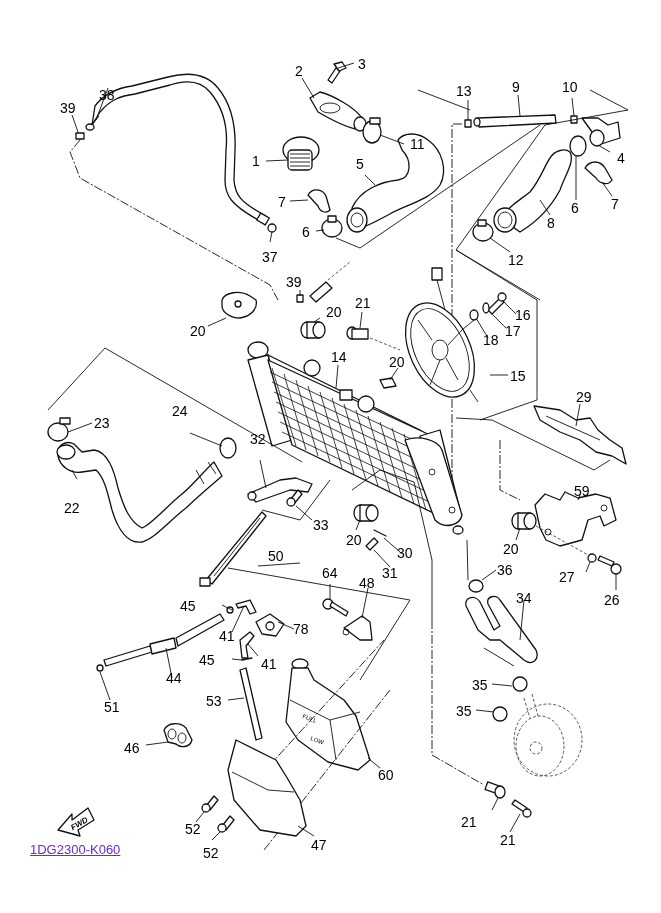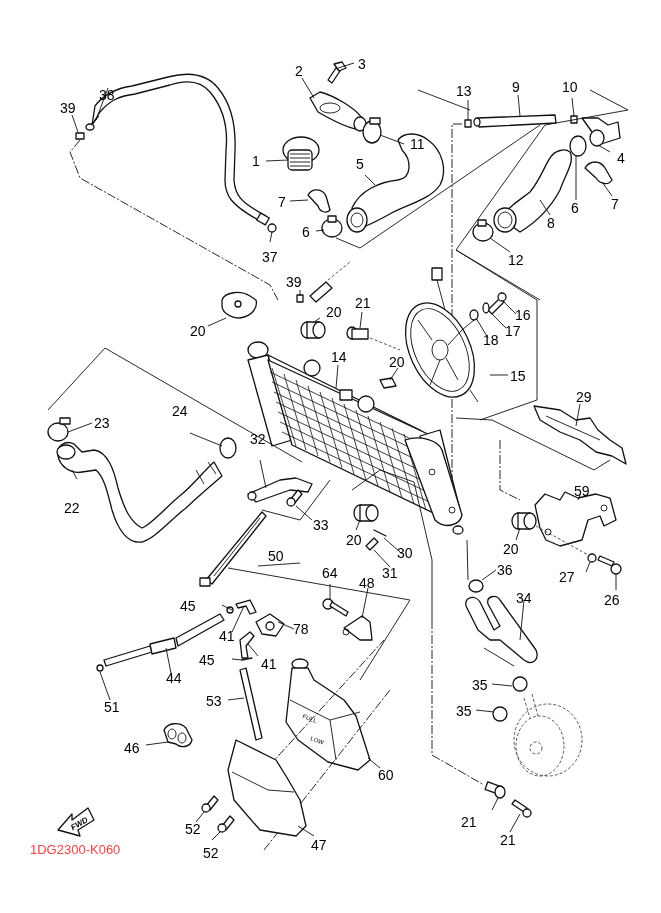--- a/index.html
+++ b/index.html
@@ -5,21 +5,21 @@
   html, body { margin:0; padding:0; background:#ffffff; }
   body { width:661px; height:913px; position:relative; overflow:hidden; font-family:"Liberation Sans", sans-serif; }
   #diagram { position:absolute; left:0; top:0; width:661px; height:913px; }
   .part { fill:#ffffff; stroke:#111; stroke-width:1.3; stroke-linejoin:round; stroke-linecap:round; }
   .thin { fill:none; stroke:#111; stroke-width:0.9; }
   .leader { fill:none; stroke:#111; stroke-width:0.9; }
   .dash { fill:none; stroke:#111; stroke-width:0.9; stroke-dasharray:9 2 2 2; }
   .dashed { fill:none; stroke:#444; stroke-width:0.9; stroke-dasharray:3 2; }
   .fin { fill:none; stroke:#111; stroke-width:0.8; }
   .lbl { position:absolute; font-size:14px; color:#000; line-height:1; white-space:nowrap; }
-  .code { position:absolute; font-size:13px; color:#ef4444; left:30px; top:842px; }
+  .code { position:absolute; font-size:13px; color:#6d28d9; left:30px; top:842px;text-decoration:underline; }
 </style>
 </head>
 <body>
 
 <svg id="diagram" viewBox="0 0 661 913" xmlns="http://www.w3.org/2000/svg">
 
   <g>
     <path class="part" d="M92,125 L100,112 C110,100 120,96 135,94 L170,85 C185,80 200,80 210,92 C225,110 228,130 226,150 L225,180 C225,195 230,205 262,222 L266,216 C240,202 235,195 234,180 L235,150 C236,126 232,105 218,88 C206,73 187,72 168,77 L132,86 C118,88 104,94 95,106 Z"></path>
     <path class="thin" d="M92,125 L99,116"></path>
     <ellipse class="part" cx="90" cy="127" rx="4" ry="3"></ellipse>

